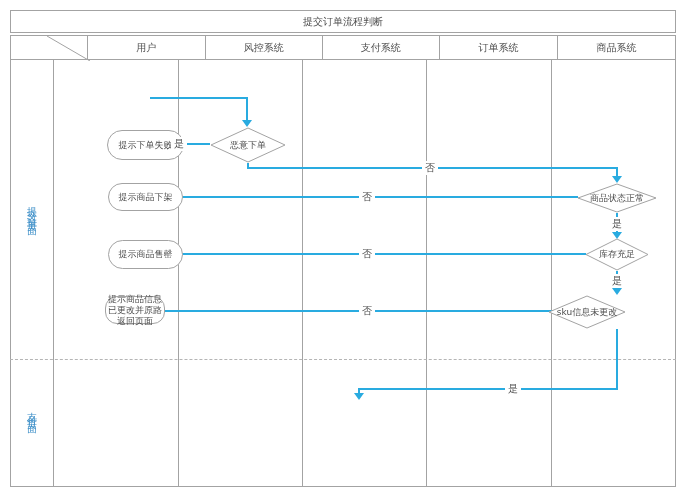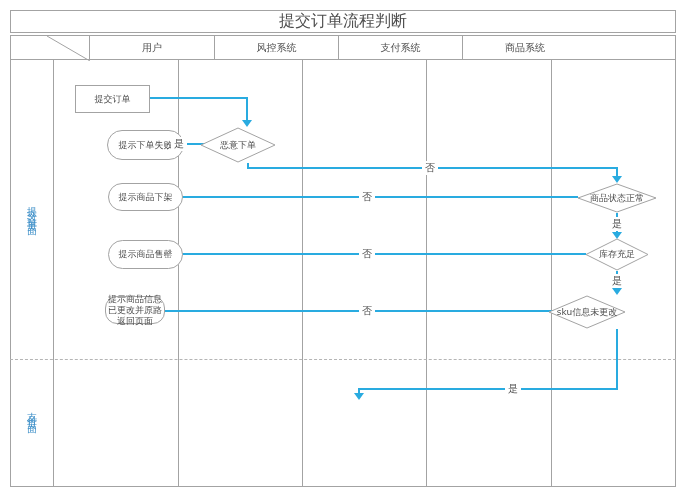--- a/index.html
+++ b/index.html
@@ -9,21 +9,21 @@
     --text:#4d4d4d;
   }
   *{box-sizing:border-box;margin:0;padding:0;}
   html,body{background:#fff;}
   body{font-family:"DejaVu Sans",sans-serif;color:var(--text);}
   .page{position:relative;width:697px;height:500px;background:#fff;overflow:hidden;}
 
   
   .title-bar{position:absolute;left:10px;top:10px;width:666px;height:23px;
     border:1px solid var(--border);display:flex;align-items:center;justify-content:center;
-    font-size:16px;}
+    font-size:10px;}
   .header-row{position:absolute;left:10px;top:35px;width:666px;height:25px;
     border:1px solid var(--border);display:flex;padding-left:36px;}
   .corner-cell{position:relative;width:43px;height:100%;border-right:1px solid var(--border);}
   .corner-cell svg{position:absolute;left:0;top:0;}
   .head-cell{display:flex;align-items:center;justify-content:center;font-size:10px;
     border-right:1px solid var(--border);height:100%;}
   .head-cell:last-child{border-right:none;}
   .hc1{width:125px;}.hc2{width:124px;}.hc3{width:124px;}.hc4{width:125px;}.hc5{width:124px;}
   .body-area{position:absolute;left:10px;top:60px;width:666px;height:427px;
     border:1px solid var(--border);border-top:none;}
@@ -67,20 +67,21 @@
 
   <div class="header-row">
     <div class="corner-cell">
       <svg width="43" height="25">
         <line x1="0" y1="0" x2="43" y2="25" stroke="#a3a3a3" stroke-width="1"></line>
       </svg>
     </div>
     <div class="head-cell hc1">用户</div>
     <div class="head-cell hc2">风控系统</div>
     <div class="head-cell hc3">支付系统</div>
+    <div class="head-cell hc4">订单系统</div>
     <div class="head-cell hc5">商品系统</div>
   </div>
 
   <div class="body-area"></div>
   <div class="v-line" style="left:53px;"></div>
   <div class="v-line" style="left:178px;"></div>
   <div class="v-line" style="left:302px;"></div>
   <div class="v-line" style="left:426px;"></div>
   <div class="v-line" style="left:551px;"></div>
   <div class="dash-line"></div>
@@ -139,25 +140,24 @@
   </div>
 
   <div>
     <div class="vseg" style="left:616px;top:329px;height:61px;"></div>
     <div class="hseg" style="left:359px;top:388px;width:259px;"></div>
     <div class="vseg" style="left:358px;top:388px;height:7px;"></div>
     <div class="arr-down" style="left:354px;top:393px;"></div>
     <div class="edge-label" style="left:513px;top:389px;">是</div>
   </div>
 
-  <div class="node" style="left:75px;top:85px;width:75px;height:28px;">提交订单</div>
 
   <div class="node stadium" style="left:75px;top:130px;width:77px;height:30px;">提示下单失败</div>
 
-  <div class="diamond" style="left:200px;top:127px;width:76px;height:36px;">
+  <div class="diamond" style="left:210px;top:127px;width:76px;height:36px;">
     <svg width="76" height="36">
       <polygon points="38,1 75,18 38,35 1,18" fill="#ffffff" stroke="#a3a3a3" stroke-width="1"></polygon>
     </svg>
     <div class="dtext">恶意下单</div>
   </div>
 
   <div class="node stadium" style="left:76px;top:183px;width:75px;height:28px;">提示商品下架</div>
 
   <div class="node stadium" style="left:76px;top:240px;width:75px;height:29px;">提示商品售罄</div>
 

